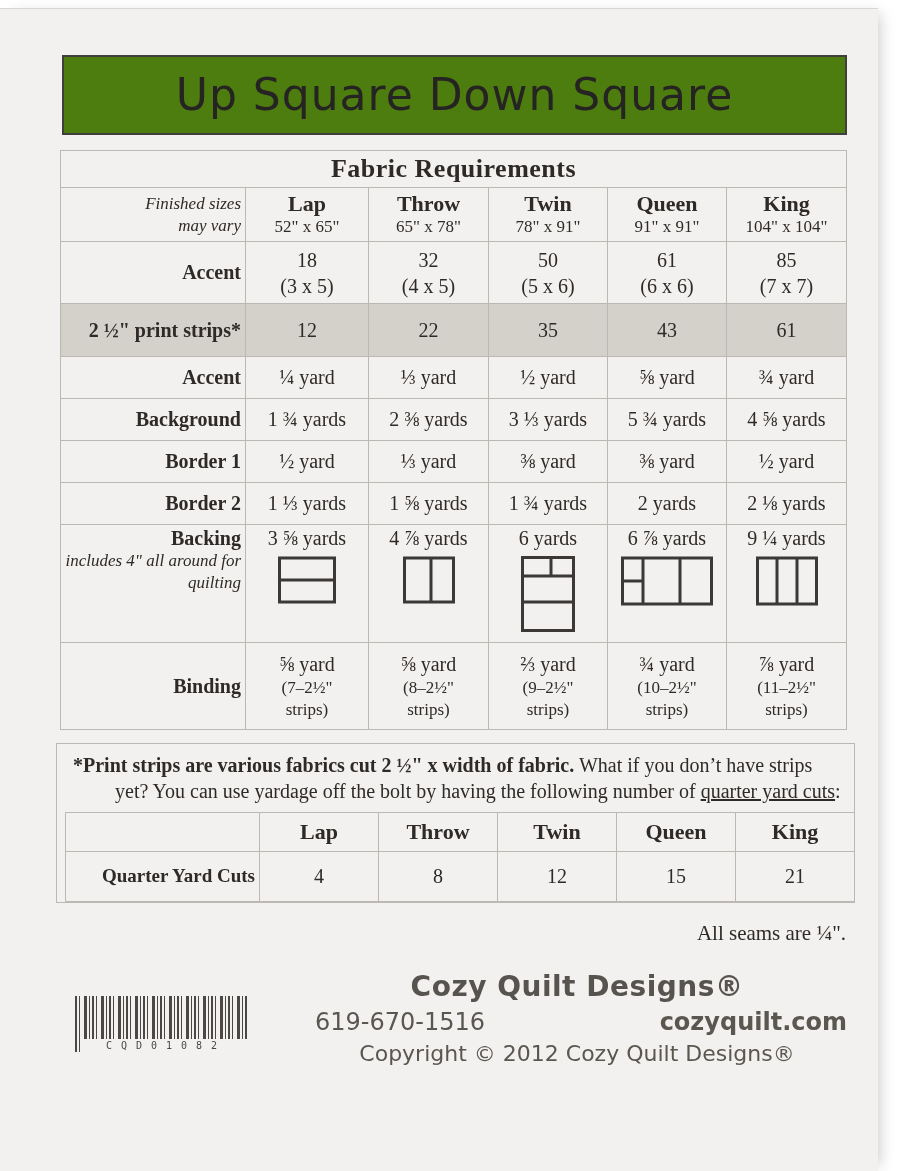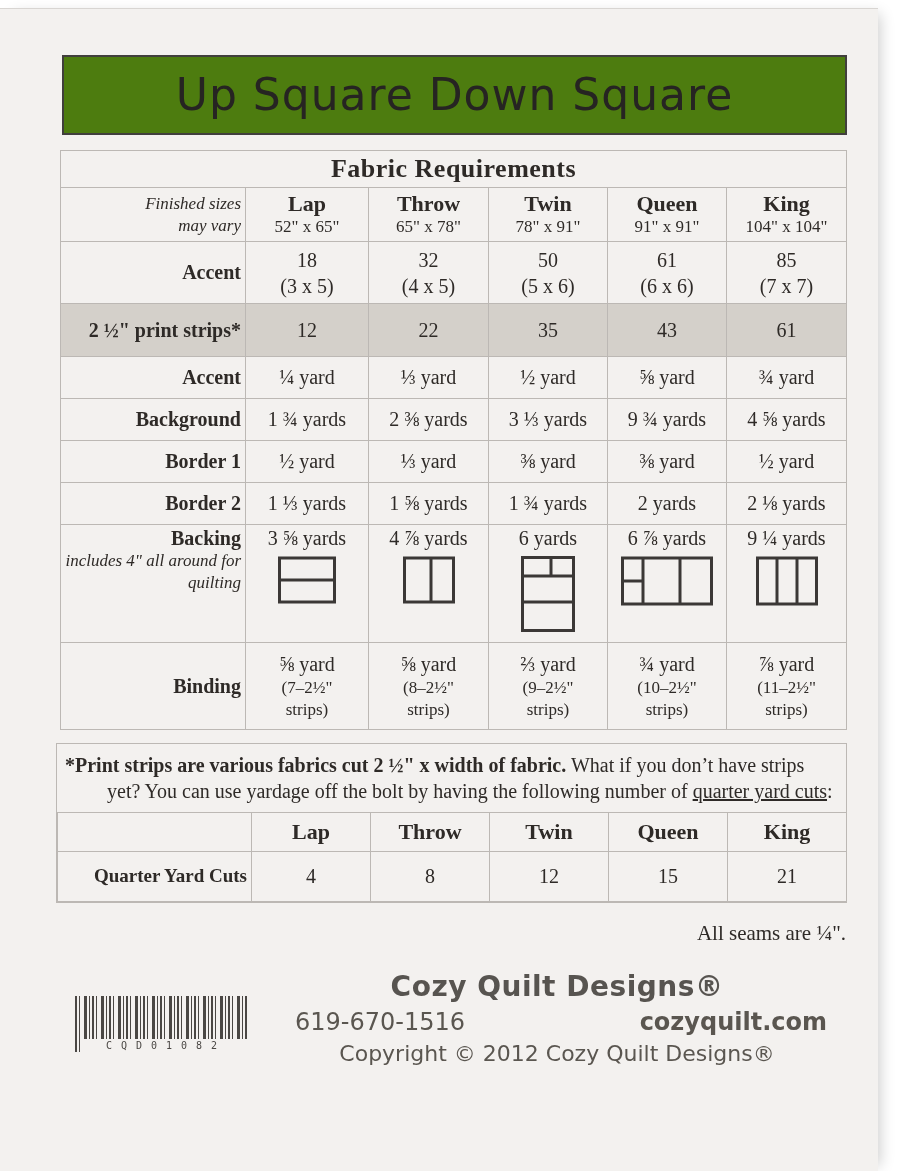--- a/index.html
+++ b/index.html
@@ -45,21 +45,21 @@
   .r-backing { height:118px; }
   .r-backing th, .r-backing td { vertical-align:top; padding-top:2px; }
   .backing-note { display:block; font-weight:normal; font-style:italic; font-size:17px; line-height:1.3; }
   .diagram { display:block; margin:5px auto 0 auto; }
   .diagram path, .diagram rect, .diagram line { stroke:#3b3836; fill:none; }
   .r-binding { height:87px; }
   .r-binding td { vertical-align:middle; }
   .binding-yard { display:block; font-size:20px; line-height:1.25; }
   .binding-strips { display:block; font-size:17px; line-height:1.25; padding:0 10px; }
   
-  .section2 { margin:13px 31px 0 56px; width:789px; border:1px solid #bcb8b4; background:#f3f1ef; }
+  .section2 { margin:13px 31px 0 56px; width:789px; border:1px solid #bcb8b4; background:#f3f1ef;padding-left:8px; }
   .footnote {
     margin:8px 12px 8px 8px; font-size:20px; line-height:1.3;
     padding-left:42px; text-indent:-42px;
   }
   .footnote .fn-bold { font-weight:bold; }
   .footnote .fn-underline { text-decoration:underline; }
   .qtable { width:100%; }
   .qtable th, .qtable td { border:1px solid #bcb8b4; padding:0 4px; }
   .q-hdr { height:38px; text-align:center; font-size:22px; font-weight:bold; }
   .q-row { height:50px; }
@@ -77,21 +77,21 @@
       #4a4744 4px 5px, #f3f1ef 5px 9px,
       #4a4744 9px 12px, #f3f1ef 12px 14px,
       #4a4744 14px 15px, #f3f1ef 15px 17px);
   }
   .barcode-text {
     position:absolute; bottom:0; left:8px; right:0; height:13px;
     background:#f3f1ef; font-family:"DejaVu Sans Mono",monospace;
     font-size:10px; letter-spacing:9px; color:#4a4744; text-align:center;
     line-height:13px;
   }
-  .footer-text { margin-left:38px; width:540px; font-family:"DejaVu Sans",sans-serif; color:#5a5650; }
+  .footer-text { margin-left:58px; width:540px; font-family:"DejaVu Sans",sans-serif; color:#5a5650; }
   .brand { text-align:center; font-size:28px; font-weight:bold; letter-spacing:0.5px; color:#575450; }
   .contact-row { display:flex; justify-content:space-between; margin-top:5px; font-size:24px; padding-left:8px; }
   .website { font-weight:bold; }
   .copyright { text-align:center; font-size:22px; margin-top:5px; }
 </style>
 </head>
 <body>
 
 <div class="card">
 
@@ -175,21 +175,21 @@
       <td class="val">⅓ yard</td>
       <td class="val">½ yard</td>
       <td class="val">⅝ yard</td>
       <td class="val">¾ yard</td>
     </tr>
     <tr class="r-yard">
       <th class="row-label">Background</th>
       <td class="val">1 ¾ yards</td>
       <td class="val">2 ⅜ yards</td>
       <td class="val">3 ⅓ yards</td>
-      <td class="val">9 ¾ yards</td>
+      <td class="val">5 ¾ yards</td>
       <td class="val">4 ⅝ yards</td>
     </tr>
     <tr class="r-yard">
       <th class="row-label">Border 1</th>
       <td class="val">½ yard</td>
       <td class="val">⅓ yard</td>
       <td class="val">⅜ yard</td>
       <td class="val">⅜ yard</td>
       <td class="val">½ yard</td>
     </tr>

